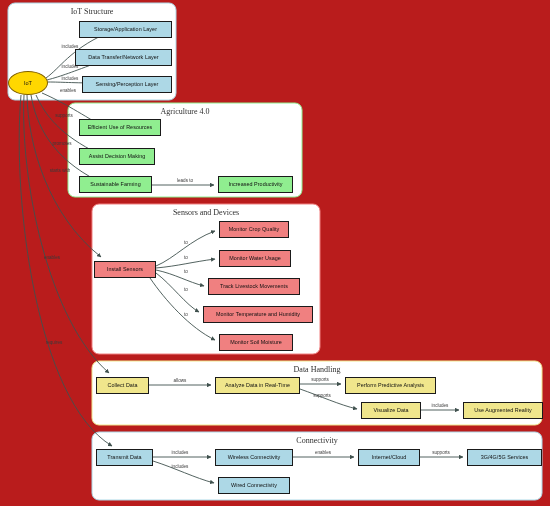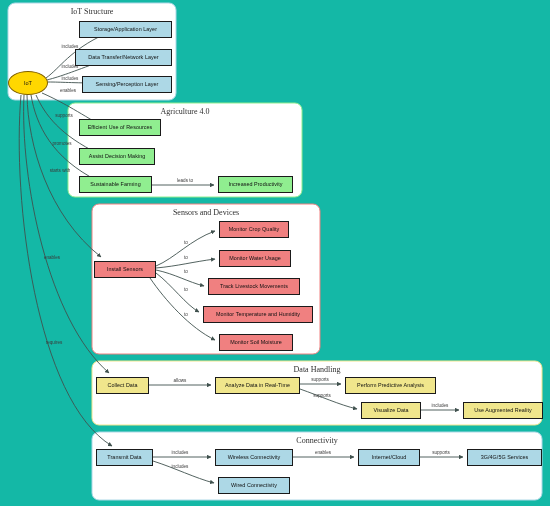--- a/index.html
+++ b/index.html
@@ -8,21 +8,21 @@
     padding: 0;
     background: #ffffff;
   }
   body {
     font-family: "Liberation Sans", sans-serif;
   }
   #canvas {
     position: relative;
     width: 550px;
     height: 506px;
-    background: #14b8a6;
+    background: #b91c1c;
     overflow: hidden;
   }
   svg.layer {
     position: absolute;
     left: 0;
     top: 0;
     width: 550px;
     height: 506px;
   }
   svg.edges { z-index: 1; }

